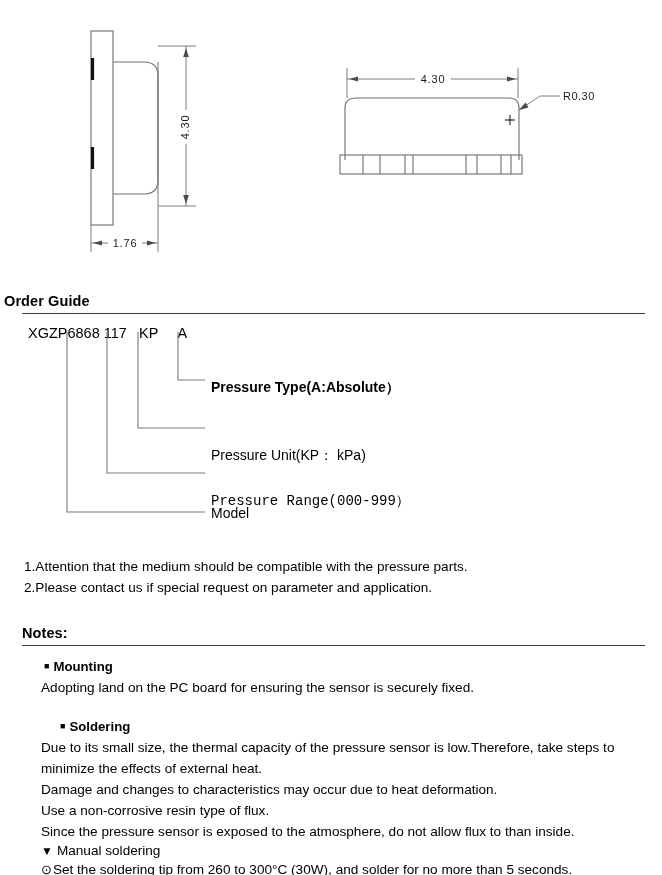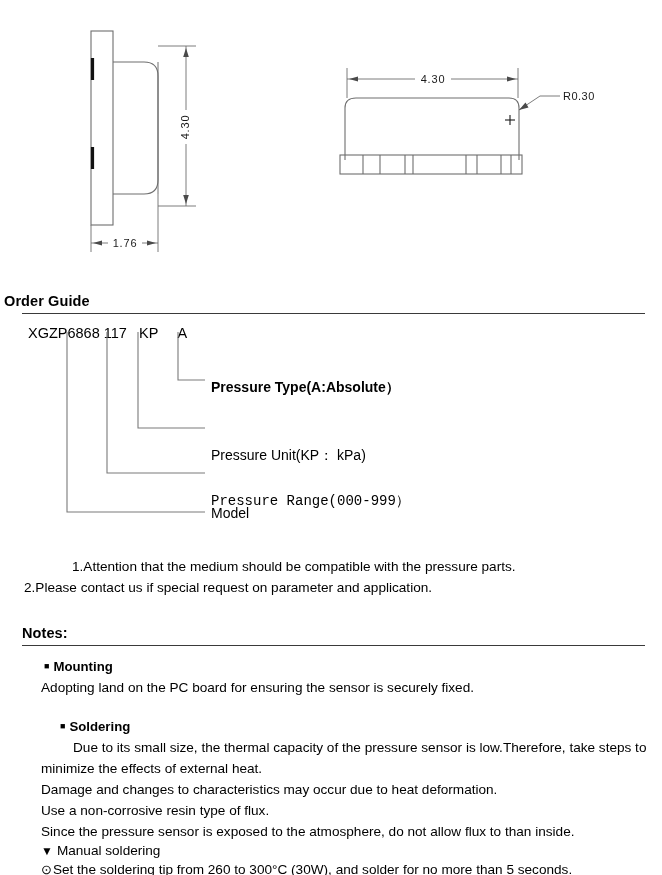--- a/index.html
+++ b/index.html
@@ -197,35 +197,35 @@
       <path d="M67,14 L67,194 L205,194"></path>
     </g>
   </svg>
 </div>
 
 <div class="og-label" style="top:379px;font-weight:bold;">Pressure Type(A:Absolute）</div>
 <div class="og-label" style="top:447px;">Pressure Unit(KP： kPa)</div>
 <div class="og-label" style="top:492px;font-family:Liberation Mono, monospace;">Pressure Range(000-999）</div>
 <div class="og-label" style="top:505px;">Model</div>
 
-<div class="para" style="left:24px; top:559px;margin-left:48px;">1.Attention that the medium should be compatible with the pressure parts.</div>
+<div class="para" style="left:24px; top:559px;">1.Attention that the medium should be compatible with the pressure parts.</div>
 <div class="para" style="left:24px; top:580px;">2.Please contact us if special request on parameter and application.</div>
 
 <div class="section-head" style="left:22px; top:625px;">Notes:</div>
 <div class="section-rule" style="left:22px; top:645px; width:623px;"></div>
 
 <div class="note-head" style="left:44px; top:659px;">
   <span class="bullet">■</span><span>Mounting</span>
 </div>
 <div class="note-line" style="left:41px; top:680px;">Adopting land on the PC board for ensuring the sensor is securely fixed.</div>
 
 <div class="note-head" style="left:60px; top:719px;">
   <span class="bullet">■</span><span>Soldering</span>
 </div>
-<div class="note-line" style="left:41px; top:740px;margin-left:32px;">Due to its small size, the thermal capacity of the pressure sensor is low.Therefore, take steps to</div>
+<div class="note-line" style="left:41px; top:740px;">Due to its small size, the thermal capacity of the pressure sensor is low.Therefore, take steps to</div>
 <div class="note-line" style="left:41px; top:761px;">minimize the effects of external heat.</div>
 <div class="note-line" style="left:41px; top:782px;">Damage and changes to characteristics may occur due to heat deformation.</div>
 <div class="note-line" style="left:41px; top:803px;">Use a non-corrosive resin type of flux.</div>
 <div class="note-line" style="left:41px; top:824px;">Since the pressure sensor is exposed to the atmosphere, do not allow flux to than inside.</div>
 
 <div class="note-line" style="left:41px; top:843px;">
   <span class="glyph-tri">▼</span><span>Manual soldering</span>
 </div>
 <div class="note-line" style="left:41px; top:862px;">
   <span class="glyph-dot">⊙</span><span>Set the soldering tip from 260 to 300°C (30W), and solder for no more than 5 seconds.</span>

